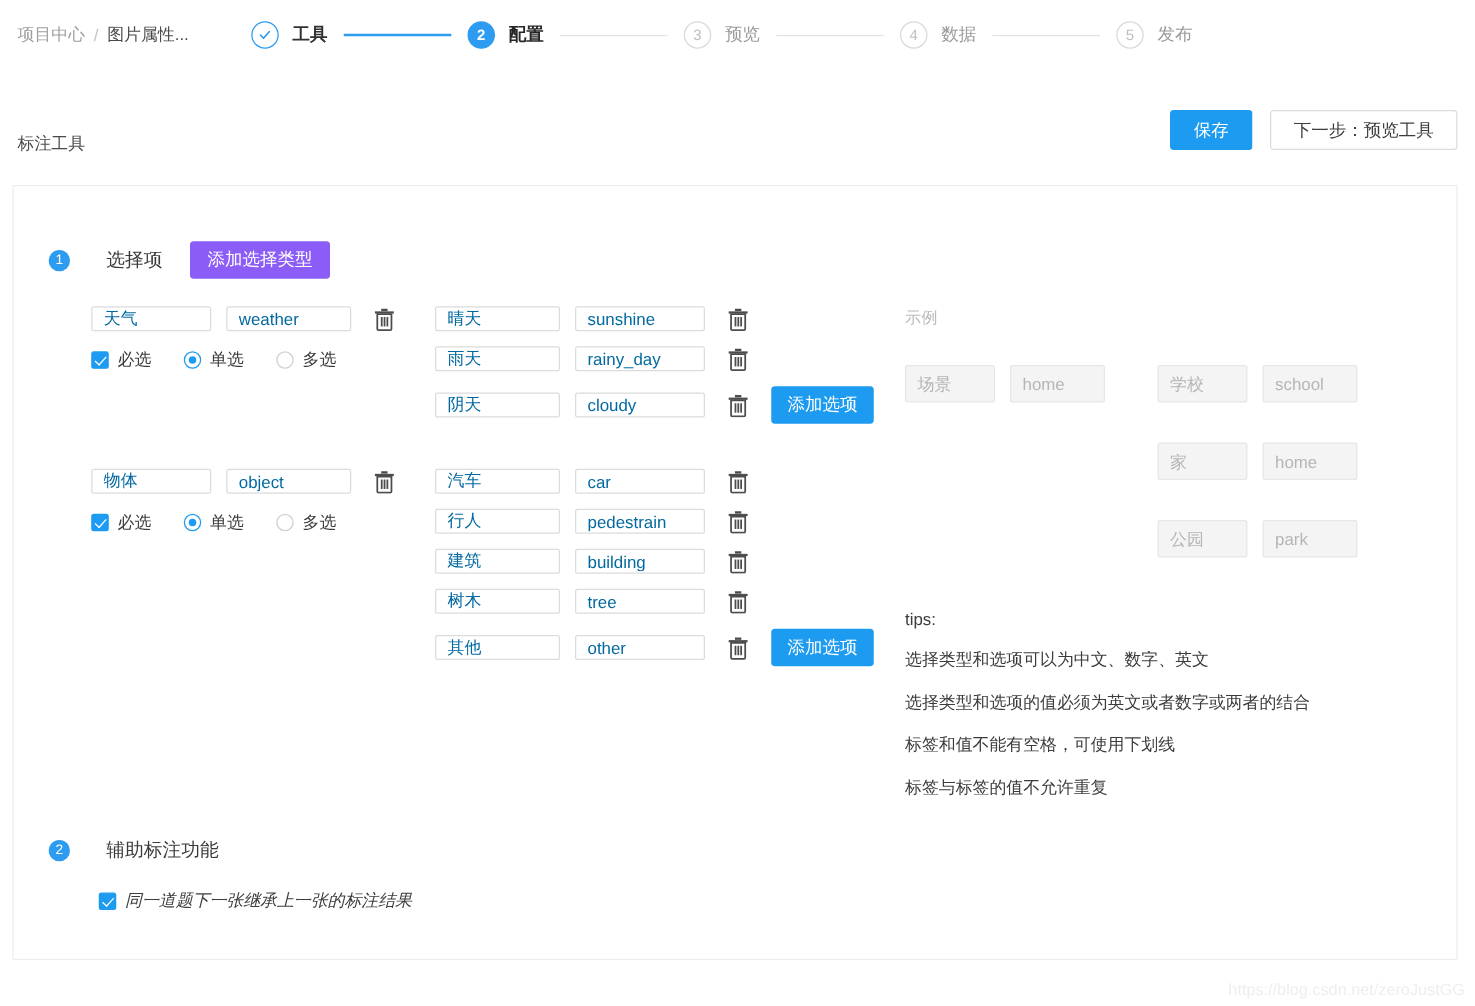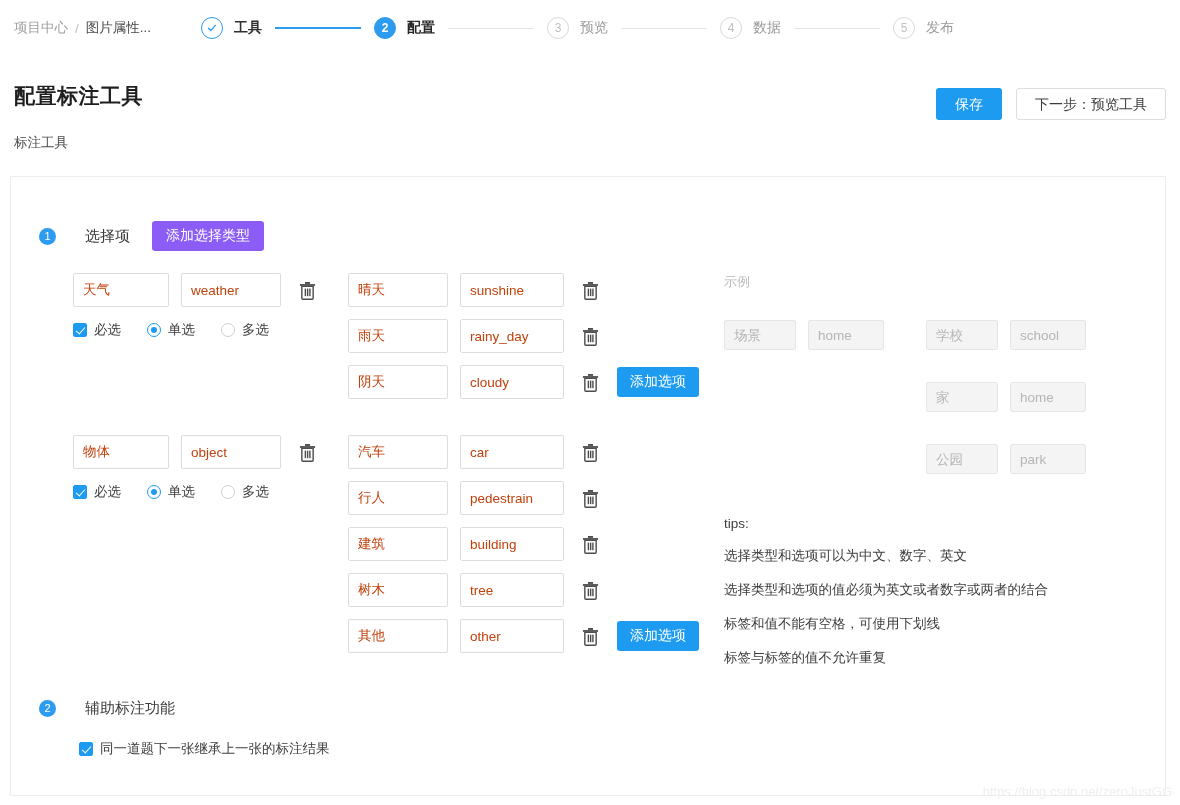--- a/index.html
+++ b/index.html
@@ -111,26 +111,26 @@
   .body-wrap { display: flex; padding: 22px 0 0 0; }
   .left-col { width: 705px; padding-left: 62px; }
   .right-col { width: 400px; padding-left: 8px; }
 
   .group { display: flex; align-items: flex-start; margin-bottom: 24px; }
 
   .label-col { width: 275px; flex: none; }
   .label-row { display: flex; align-items: center; }
 
   .inp {
-    height: 34px;
+    height: 20px;
     border: 1px solid #dcdcdc;
     border-radius: 2px;
     font-family: inherit;
     font-size: 13.5px;
-    color: #c2410c;
+    color: #0369a1;
     padding: 0 9px;
     background: #fff;
     outline: none;
   }
   .inp-cn { width: 96px; }
   .inp-en { width: 100px; }
   .inp::placeholder { color: #b8b8b8; }
 
   .trash {
     margin-left: 18px;
@@ -198,21 +198,21 @@
   .ex-inp.wide { width: 76px; margin-left: 12px; }
   .ex-spacer { height: 42px; }
 
   .tips { margin-top: 30px; }
   .tips-head { font-size: 13.5px; color: #3c3c3c; margin-bottom: 16px; }
   .tip { font-size: 13.5px; color: #3c3c3c; margin-bottom: 16px; }
 
   
   .section2 { position: absolute; left: 0; top: 522px; width: 100%; }
   .aux-row { display: flex; align-items: center; padding: 22px 0 0 68px; }
-  .aux-label { font-size: 13.5px; color: #3c3c3c; }
+  .aux-label { font-size: 13.5px; color: #3c3c3c; font-style: italic; }
 
   .watermark {
     position: absolute;
     right: 8px; bottom: 6px;
     font-size: 13px;
     color: #eeeeee;
   }
 </style>
 </head>
 <body>
@@ -254,21 +254,20 @@
     <div class="step-line"></div>
 
     <div class="step">
       <span class="step-circle">5</span>
       <span class="step-label">发布</span>
     </div>
   </div>
 </div>
 
 <div class="pagehead">
-  <div class="page-title">配置标注工具</div>
   <div class="page-sub">标注工具</div>
   <div class="head-actions">
     <button class="btn btn-primary">保存</button>
     <button class="btn btn-default">下一步：预览工具</button>
   </div>
 </div>
 
 <div class="card">
 
   <div class="section-head">

